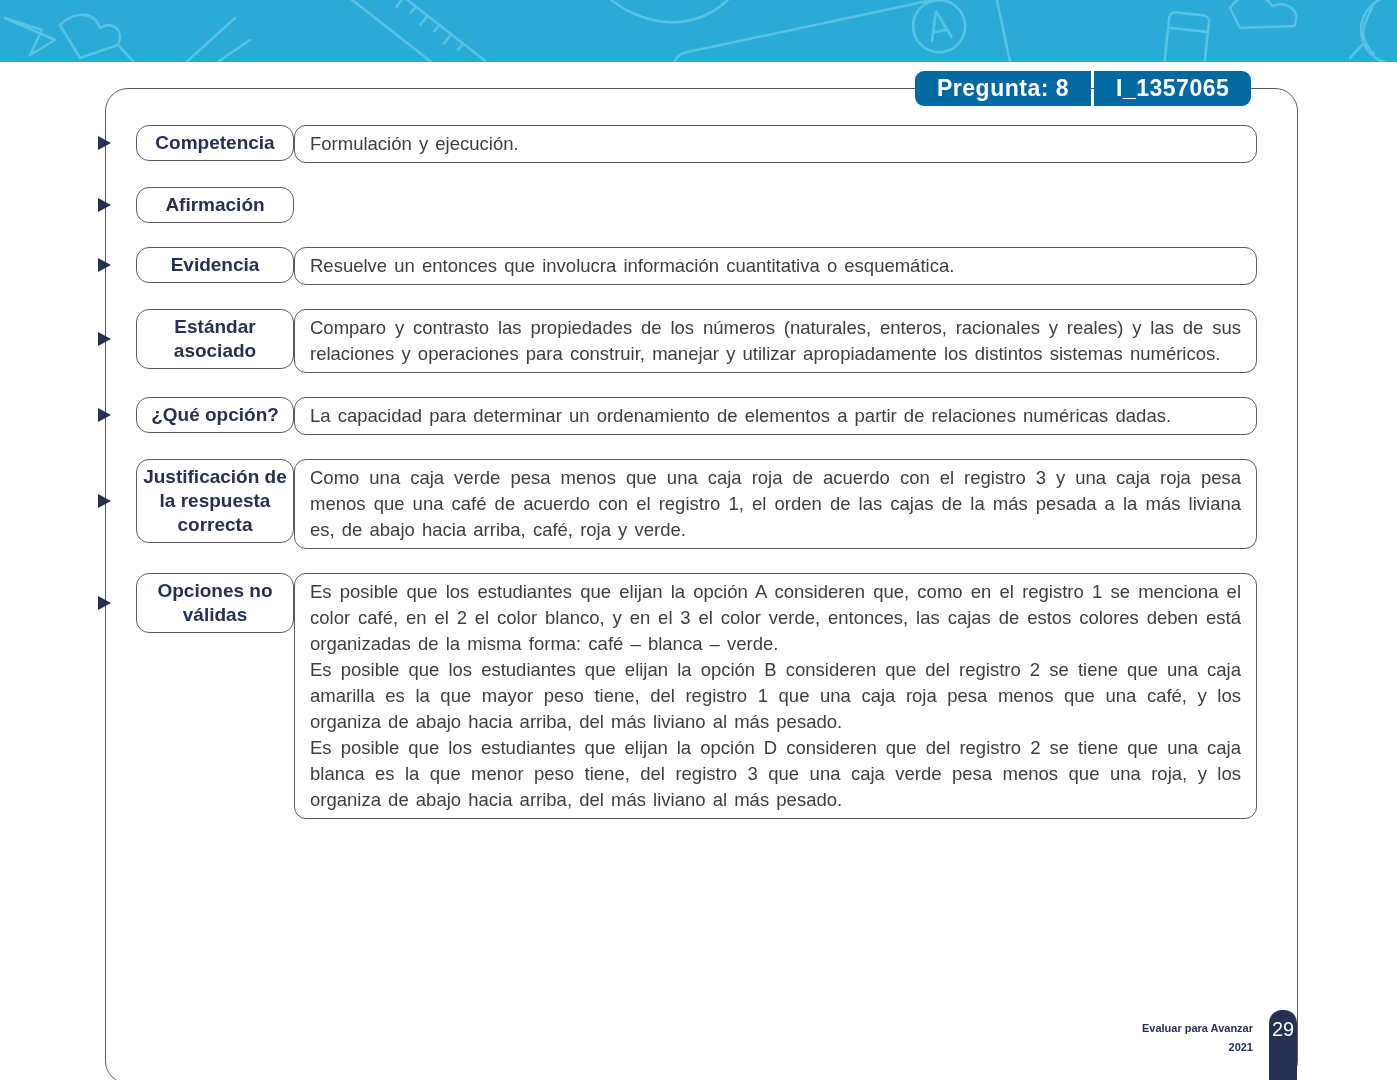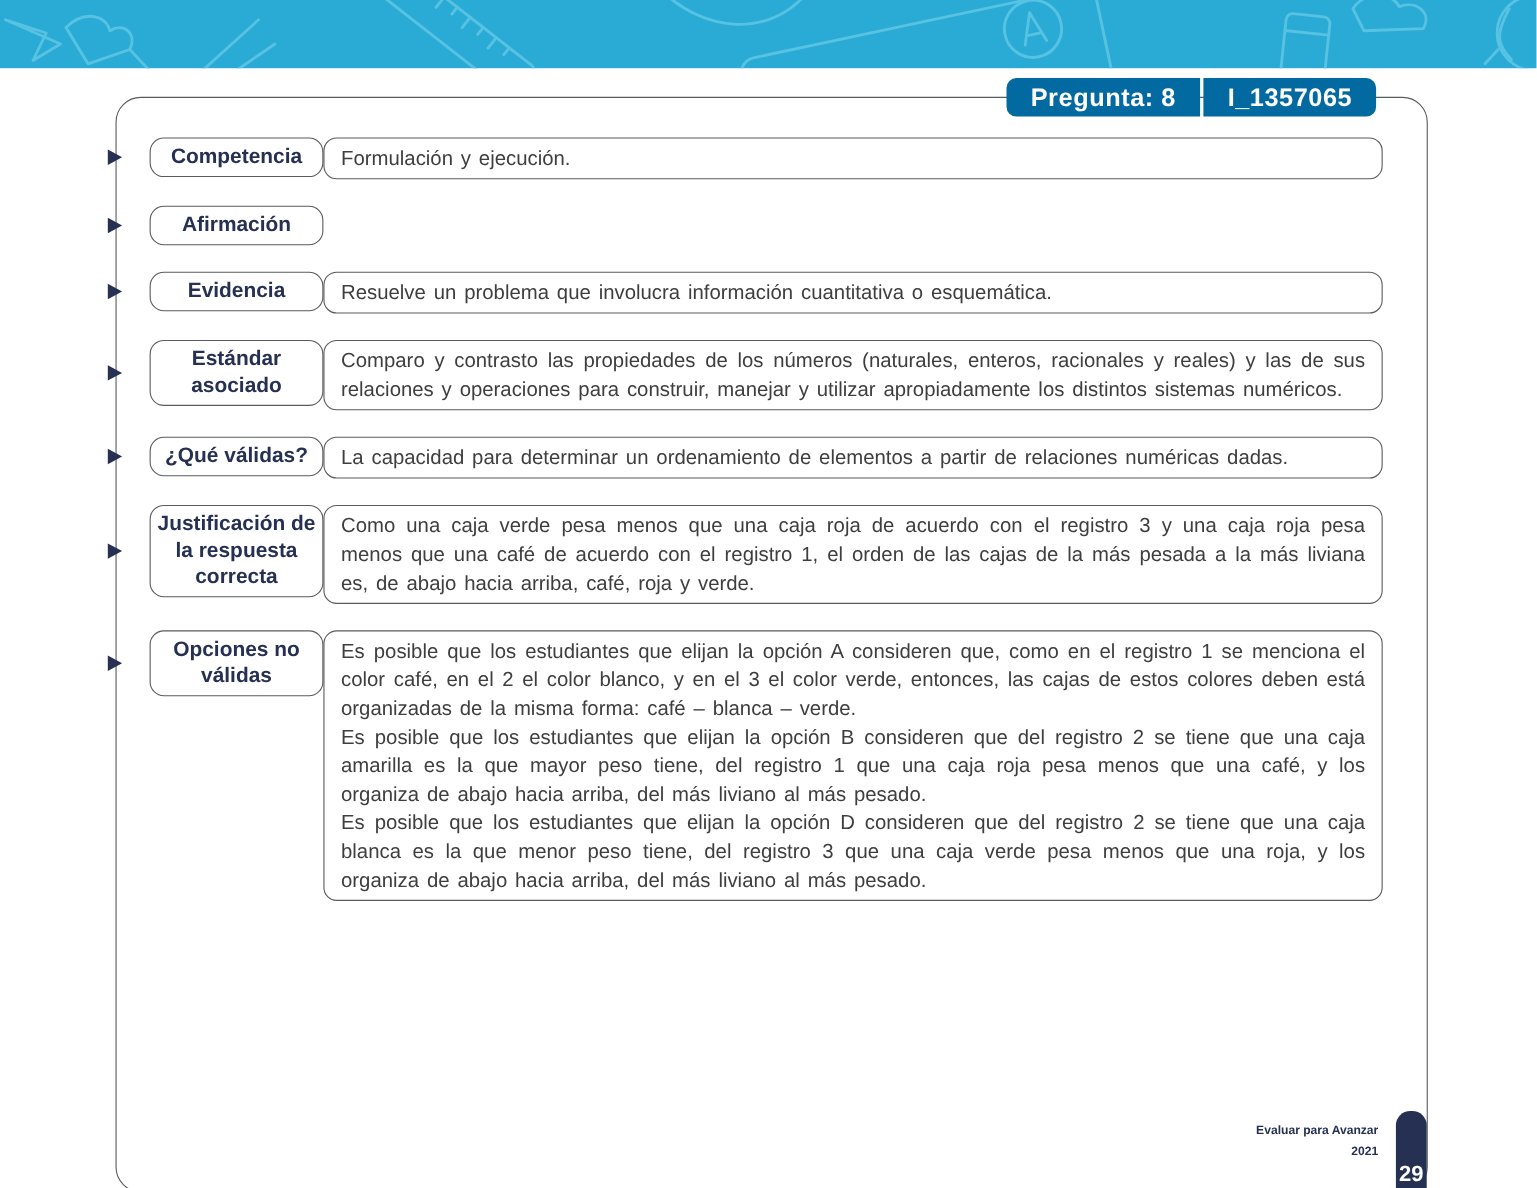--- a/index.html
+++ b/index.html
@@ -40,22 +40,22 @@
     border-radius: 12px; background: #fff; padding: 5px 15px; color: #3e3e3e;
     font-size: 18.5px; line-height: 26px; text-align: justify; word-spacing: 2px; }
   .content-box .para { text-align: justify; }
 
   
   .footer-text { position: absolute; right: 144px; top: 1019px; width: 260px;
     text-align: right; color: #263053; font-weight: bold; font-size: 11px;
     line-height: 19px; }
   .page-pill { position: absolute; left: 1269px; top: 1010px; width: 28px; height: 70px;
     background: #263053; border-radius: 13px 13px 0 0; color: #ffffff;
-    display: flex; justify-content: center; align-items: flex-end;
-    font-size: 20px; padding-top: 8px; font-weight: 700; }
+    display: flex; justify-content: center; align-items: flex-start;
+    font-size: 20px; padding-top: 8px; font-weight: 400; }
 </style>
 </head>
 <body>
 
 <div class="page">
 
   <div class="top-band">
     <svg width="1397" height="62" viewBox="0 0 1397 62" fill="none" stroke="#58c2e3" stroke-width="2.6" stroke-linecap="round" stroke-linejoin="round">
 
       <path d="M5 18 L55 40 L30 55 L42 30 L5 18"></path>
@@ -113,35 +113,35 @@
           <span class="arrow"></span>
           <div class="label-box">Afirmación</div>
         </div>
       </div>
 
       <div class="row">
         <div class="label-wrap">
           <span class="arrow"></span>
           <div class="label-box">Evidencia</div>
         </div>
-        <div class="content-box">Resuelve un problema que involucra información cuantitativa o esquemática.</div>
+        <div class="content-box">Resuelve un entonces que involucra información cuantitativa o esquemática.</div>
       </div>
 
       <div class="row">
         <div class="label-wrap">
           <span class="arrow"></span>
           <div class="label-box">Estándar asociado</div>
         </div>
         <div class="content-box">Comparo y contrasto las propiedades de los números (naturales, enteros, racionales y reales) y las de sus relaciones y operaciones para construir, manejar y utilizar apropiadamente los distintos sistemas numéricos.</div>
       </div>
 
       <div class="row">
         <div class="label-wrap">
           <span class="arrow"></span>
-          <div class="label-box">¿Qué válidas?</div>
+          <div class="label-box">¿Qué opción?</div>
         </div>
         <div class="content-box">La capacidad para determinar un ordenamiento de elementos a partir de relaciones numéricas dadas.</div>
       </div>
 
 
       <div class="row">
         <div class="label-wrap">
           <span class="arrow"></span>
           <div class="label-box">Justificación de la respuesta correcta</div>
         </div>

